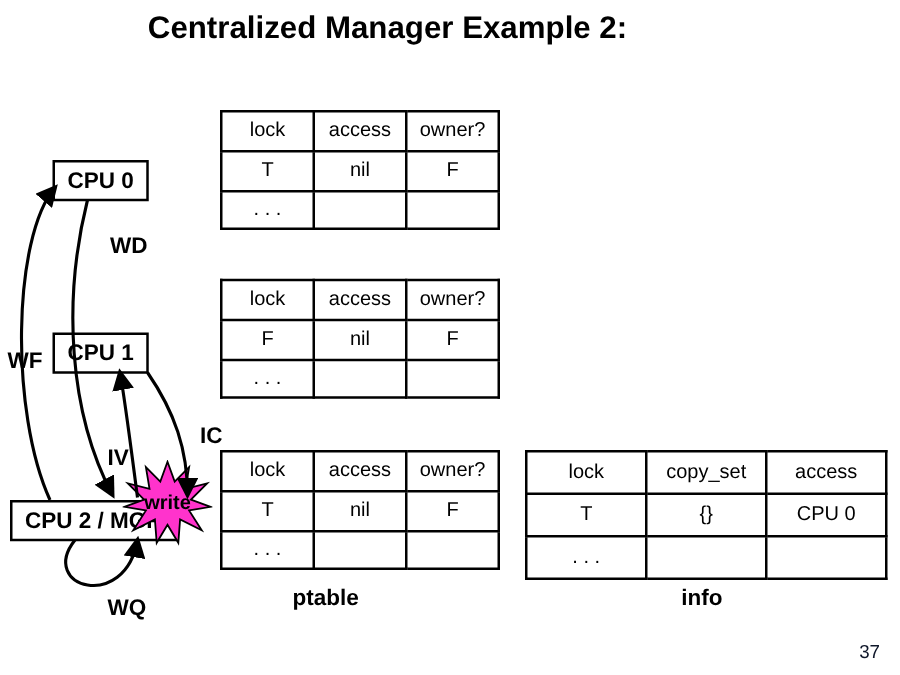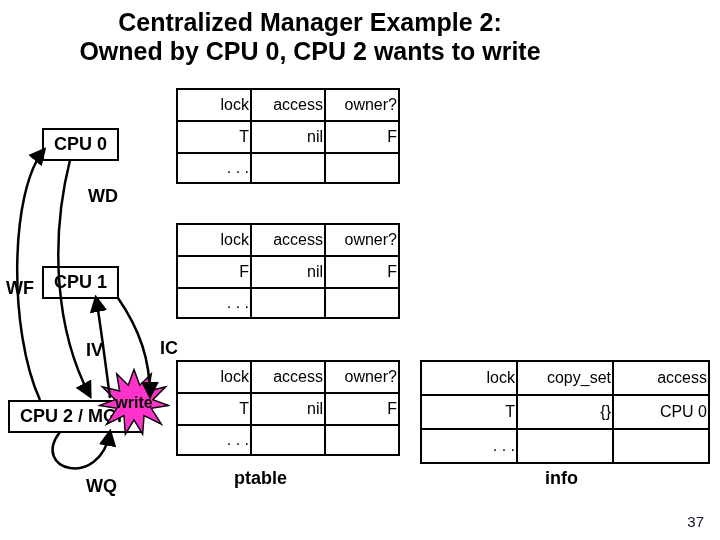--- a/index.html
+++ b/index.html
@@ -1,40 +1,39 @@
 <!DOCTYPE html>
 <html><head>
 <meta charset="utf-8">
 <style>
   html,body{margin:0;padding:0;width:720px;height:540px;font-family:Verdana,Geneva,sans-serif;background:#fff;color:#000;}
   .slide{position:relative;width:720px;height:540px;}
   .title{position:absolute;top:8px;left:0;width:620px;text-align:center;font-weight:700;font-size:25px;line-height:1.15;}
   .cpu-box{position:absolute;border:2px solid #000;padding:4px 10px;font-weight:700;font-size:18px;background:#fff;}
   .tbl{position:absolute;border-collapse:collapse;font-size:16px;}
-  .tbl th,.tbl td{border:2px solid #000;text-align:right;font-weight:400;}
+  .tbl th,.tbl td{border:2px solid #000;text-align:center;font-weight:400;}
   .tbl th{font-weight:400;}
   .small .th,.small .td{width:70px;height:28px;}
   .small-row2 td{height:26px;}
   .big th,.big td{width:92px;height:30px;}
   .caption{position:absolute;font-weight:700;font-size:18px;}
   .annot{position:absolute;font-weight:700;font-size:18px;}
   .star{position:absolute;width:72px;height:72px;}
   .star svg{width:72px;height:72px;}
   .star-label{position:absolute;font-weight:700;font-size:16px;text-align:center;width:72px;}
   svg.arrows{position:absolute;left:0;top:0;width:720px;height:540px;pointer-events:none;}
   .pagenum{position:absolute;right:16px;bottom:10px;font-size:15px;color:#0f172a;}
 </style>
 </head>
 <body>
 
 <div class="slide">
 
   <div class="title">
     <span>Centralized Manager Example 2:</span><br>
-    <span>Owned by CPU 0, CPU 2 wants to write</span>
   </div>
 
   <div class="cpu-box" style="left:42px;top:128px;">CPU 0</div>
   <div class="cpu-box" style="left:42px;top:266px;">CPU 1</div>
   <div class="cpu-box" style="left:8px;top:400px;">CPU 2 / MGR</div>
 
   <table class="tbl small" style="left:176px;top:88px;">
     <tbody>
         <tr>
       <th class="th">lock</th>
@@ -113,21 +112,21 @@
     </tr>
   </tbody>
     </table>
 
   <div class="caption" style="left:234px;top:468px;">ptable</div>
   <div class="caption" style="left:545px;top:468px;">info</div>
 
   <div class="annot" style="left:88px;top:186px;">WD</div>
   <div class="annot" style="left:6px;top:230px;margin-top:48px;">WF</div>
   <div class="annot" style="left:160px;top:338px;">IC</div>
-  <div class="annot" style="left:86px;top:340px;text-align:right;">IV</div>
+  <div class="annot" style="left:86px;top:356px;text-align:right;">IV</div>
   <div class="annot" style="left:86px;top:476px;">WQ</div>
 
   <div class="star" style="left:98px;top:368px;">
     <svg viewBox="0 0 100 100">
       <polygon points="50,2 58,24 74,8 70,32 94,26 76,44 98,52 74,56 88,78 64,66 62,92 50,72 38,92 36,66 12,78 26,56 2,52 24,44 6,26 30,32 26,8 42,24" fill="#ff33cc" stroke="#000" stroke-width="2"></polygon>
     </svg>
   </div>
   <div class="star-label" style="left:98px;top:394px;">write</div>
 
   <svg class="arrows">

